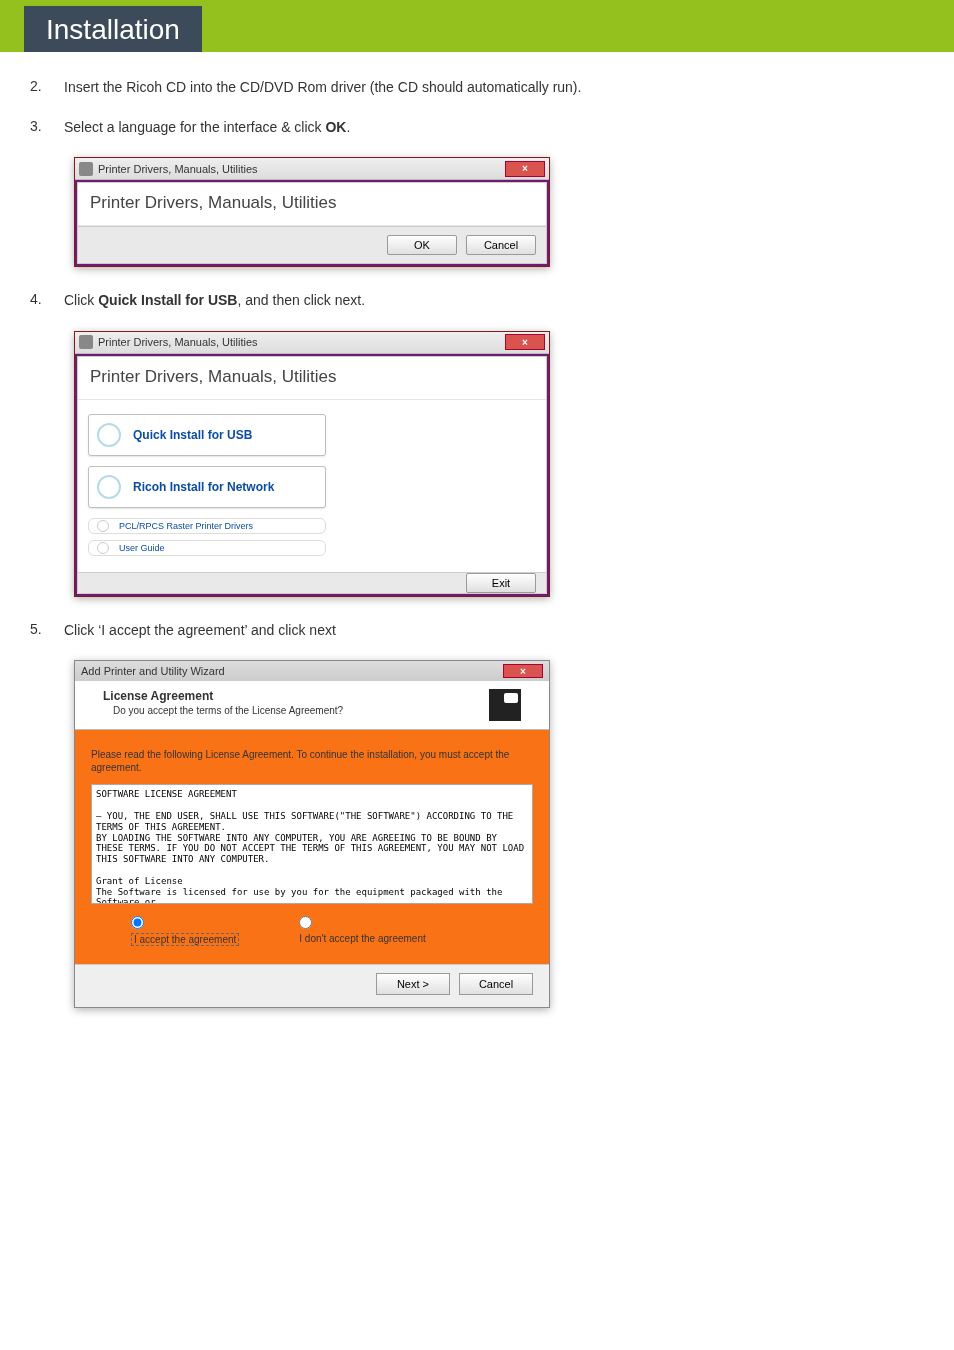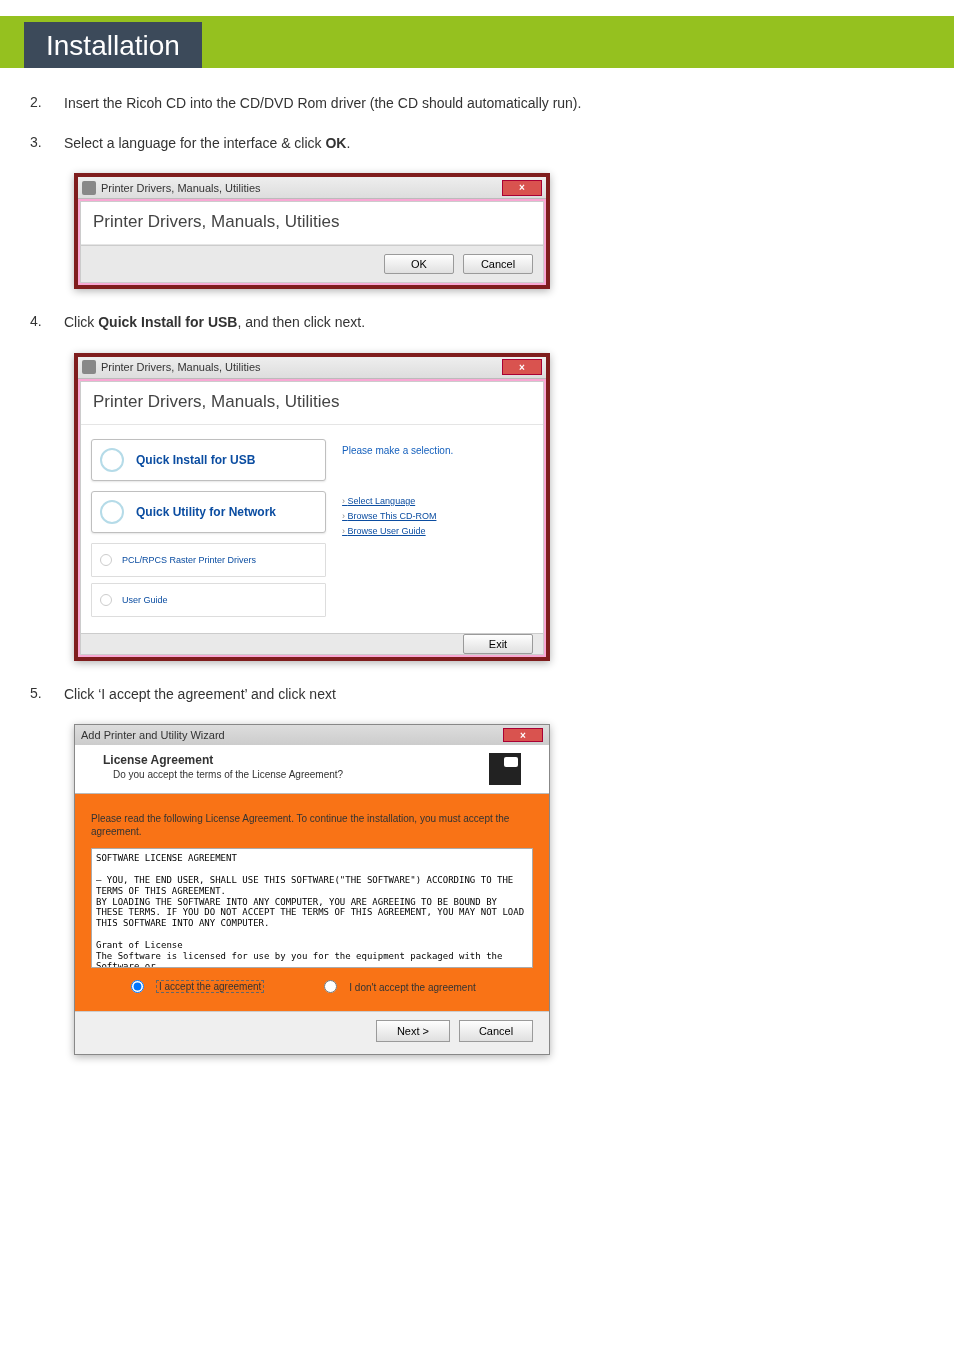--- a/index.html
+++ b/index.html
@@ -1,46 +1,46 @@
 <!DOCTYPE html>
 <html><head>
 <meta charset="utf-8">
 <style>
   * { margin: 0; padding: 0; box-sizing: border-box; }
   body { font-family: Arial, Helvetica, sans-serif; width: 954px; margin: 0 auto; background: #fff; color: #333; }
-  .banner { background: #95c11f; height: 52px; display: flex; align-items: flex-end; margin-top: 16px; }
+  .banner { background: #95c11f; height: 52px; display: flex; align-items: flex-end; }
   .banner-title { background: #3c4a5a; color: #fff; font-size: 28px; padding: 8px 22px 6px 22px; margin-left: 24px; font-weight: normal; }
   .content { padding: 26px 30px 30px 30px; }
   .step { margin-bottom: 20px; display: flex; }
   .step-num { width: 34px; flex: 0 0 34px; font-size: 14px; }
   .step-text { font-size: 14px; line-height: 1.4; }
   .step-text .bold { font-weight: bold; }
 
   
-  .win { width: 476px; margin: 6px 0 24px 44px; border: 4px solid #7f1d1d; box-shadow: 0 2px 8px rgba(0,0,0,0.3); background: #f9a8d4; font-size: 11px; }
+  .win { width: 476px; margin: 6px 0 24px 44px; border: 1px solid #7f1d1d; box-shadow: 0 2px 8px rgba(0,0,0,0.3); background: #701a75; font-size: 11px; }
   .win .titlebar { background: linear-gradient(#eee,#ddd); height: 22px; display: flex; align-items: center; padding: 0 4px; border-bottom: 1px solid #bbb; }
   .win .titlebar .icon { width: 14px; height: 14px; background: #888; border-radius: 2px; margin-right: 5px; }
   .win .titlebar .t-text { flex: 1; font-size: 11px; color: #333; }
   .win .titlebar .close { width: 40px; height: 16px; background: #d9534f; border: 1px solid #a03; display:flex; align-items:center; justify-content:center; color:#fff; font-size:10px; font-weight:bold; }
   .win .inner { background: #fff; border: 1px solid #ccc; margin: 2px; }
   .win .htext { font-size: 17px; color: #444; padding: 10px 12px 12px 12px; border-bottom: 1px solid #e5e5e5; font-weight: normal; }
   .win .body1 { padding: 10px 14px 150px 14px; }
   .win .body1 .lbl { color: #1560bd; font-size: 10px; margin-bottom: 4px; }
   .win .body1 select { width: 130px; font-size: 11px; padding: 1px; }
   .win .footer { background: #e9e9e9; padding: 8px 10px; border-top: 1px solid #ccc; text-align: right; }
   .win .footer button { width: 70px; height: 20px; font-size: 11px; margin-left: 6px; background: linear-gradient(#fefefe,#e0e0e0); border: 1px solid #9a9a9a; border-radius:2px; }
 
   
   .body2 { display: flex; padding: 14px 10px 10px 10px; background:#fff; }
   .body2 .left { width: 55%; padding-right: 8px; }
   .body2 .right { width: 45%; padding: 6px 4px 0 8px; font-size: 10px; }
   .bigbtn { border: 1px solid #bfbfbf; border-radius: 3px; background: #fff; margin-bottom: 10px; height: 42px; display: flex; align-items: center; padding-left: 8px; box-shadow: 0 1px 2px rgba(0,0,0,0.1); }
   .bigbtn .circ { width: 24px; height: 24px; border: 2px solid #b5dbe8; border-radius: 50%; margin-right: 12px; }
   .bigbtn .label { color: #0b4da1; font-weight: bold; font-size: 12px; }
-  .smallbtn { border: 1px solid #ddd; border-radius: 1px; background: #fff; margin-bottom: 6px; height: 34px; display: flex; align-items: center; padding-left: 8px; }
+  .smallbtn { border: 1px solid #ddd; border-radius: 6px; background: #fff; margin-bottom: 6px; height: 16px; display: flex; align-items: center; padding-left: 8px; }
   .smallbtn .circ2 { width: 12px; height: 12px; border: 1px solid #ccc; border-radius: 50%; margin-right: 10px; }
   .smallbtn .label2 { color: #0b4da1; font-size: 9px; }
   .body2 .right .hint { color: #1560bd; margin-bottom: 40px; font-size:10px; }
   .body2 .right .link { color: #0b4da1; text-decoration: underline; margin-bottom: 5px; display:block; font-size: 9px; }
   .body2 .right .bullet::before { content: '› '; color:#888; text-decoration:none; }
   .win .footer2 { background: #e9e9e9; padding: 0 10px; border-top: 1px solid #ccc; text-align: right; }
   .win .footer2 button { width: 70px; height: 20px; font-size: 11px; background: linear-gradient(#fefefe,#e0e0e0); border: 1px solid #9a9a9a; border-radius:2px; }
 
   
   .wiz { width: 476px; margin: 6px 0 24px 44px; border: 1px solid #888; background: #efefef; box-shadow: 0 2px 8px rgba(0,0,0,0.3); font-size: 11px; }
@@ -50,21 +50,21 @@
   .wiz .head { background: #fff; padding: 8px 28px; border-bottom: 1px solid #bbb; display:flex; align-items:flex-start; }
   .wiz .head .htxt { flex:1; }
   .wiz .head .h1 { font-weight: bold; font-size: 12px; margin-bottom: 2px; }
   .wiz .head .h2 { font-size: 10px; margin-left: 10px; }
   .wiz .head .hicon { width:32px; height:32px; background:#222; margin-left:8px; position:relative; }
   .wiz .head .hicon::after { content:''; position:absolute; width:14px; height:10px; background:#fff; top:4px; right:3px; border-radius:2px; }
   .wiz .mid { padding: 18px 16px; font-size: 10px; background:#f97316; }
   .wiz .mid .intro { margin-bottom: 10px; line-height:1.3; }
   .wiz .mid textarea { width: 100%; height: 120px; font-family: monospace, "Courier New"; font-size: 9px; padding: 4px; border:1px solid #aaa; resize:none; background:#fff; line-height:1.2; }
   .wiz .mid .radios { margin-top: 10px; display:flex; gap:60px; padding-left:40px; }
-  .wiz .mid .radios label { font-size: 10px; display:flex; align-items:flex-end; gap:12px; }
+  .wiz .mid .radios label { font-size: 10px; display:flex; align-items:flex-start; gap:4px;flex-direction:column; }
   .wiz .mid .radios .dashed { border: 1px dashed #666; padding: 0 2px; }
   .wiz .foot { padding: 8px 16px 12px 16px; text-align: right; border-top:1px solid #ccc; background:#efefef; }
   .wiz .foot button { width: 74px; height: 22px; font-size: 11px; margin-left: 6px; background: linear-gradient(#fefefe,#e0e0e0); border: 1px solid #9a9a9a; }
 </style>
 </head>
 <body>
 
 <div class="banner">
   <div class="banner-title">Installation</div>
 </div>
@@ -114,36 +114,30 @@
     <div class="inner">
       <div class="htext">Printer Drivers, Manuals, Utilities</div>
       <div class="body2">
         <div class="left">
           <div class="bigbtn">
             <span class="circ"></span>
             <span class="label">Quick Install for USB</span>
           </div>
           <div class="bigbtn">
             <span class="circ"></span>
-            <span class="label">Quick Utility for Network</span>
+            <span class="label">Ricoh Install for Network</span>
           </div>
           <div class="smallbtn">
             <span class="circ2"></span>
             <span class="label2">PCL/RPCS Raster Printer Drivers</span>
           </div>
           <div class="smallbtn">
             <span class="circ2"></span>
             <span class="label2">User Guide</span>
           </div>
-        </div>
-        <div class="right">
-          <div class="hint">Please make a selection.</div>
-          <span class="link bullet">Select Language</span>
-          <span class="link bullet">Browse This CD-ROM</span>
-          <span class="link bullet">Browse User Guide</span>
         </div>
       </div>
       <div class="footer2">
         <button>Exit</button>
       </div>
     </div>
   </div>
 
   <div class="step">
     <div class="step-num">5.</div>

